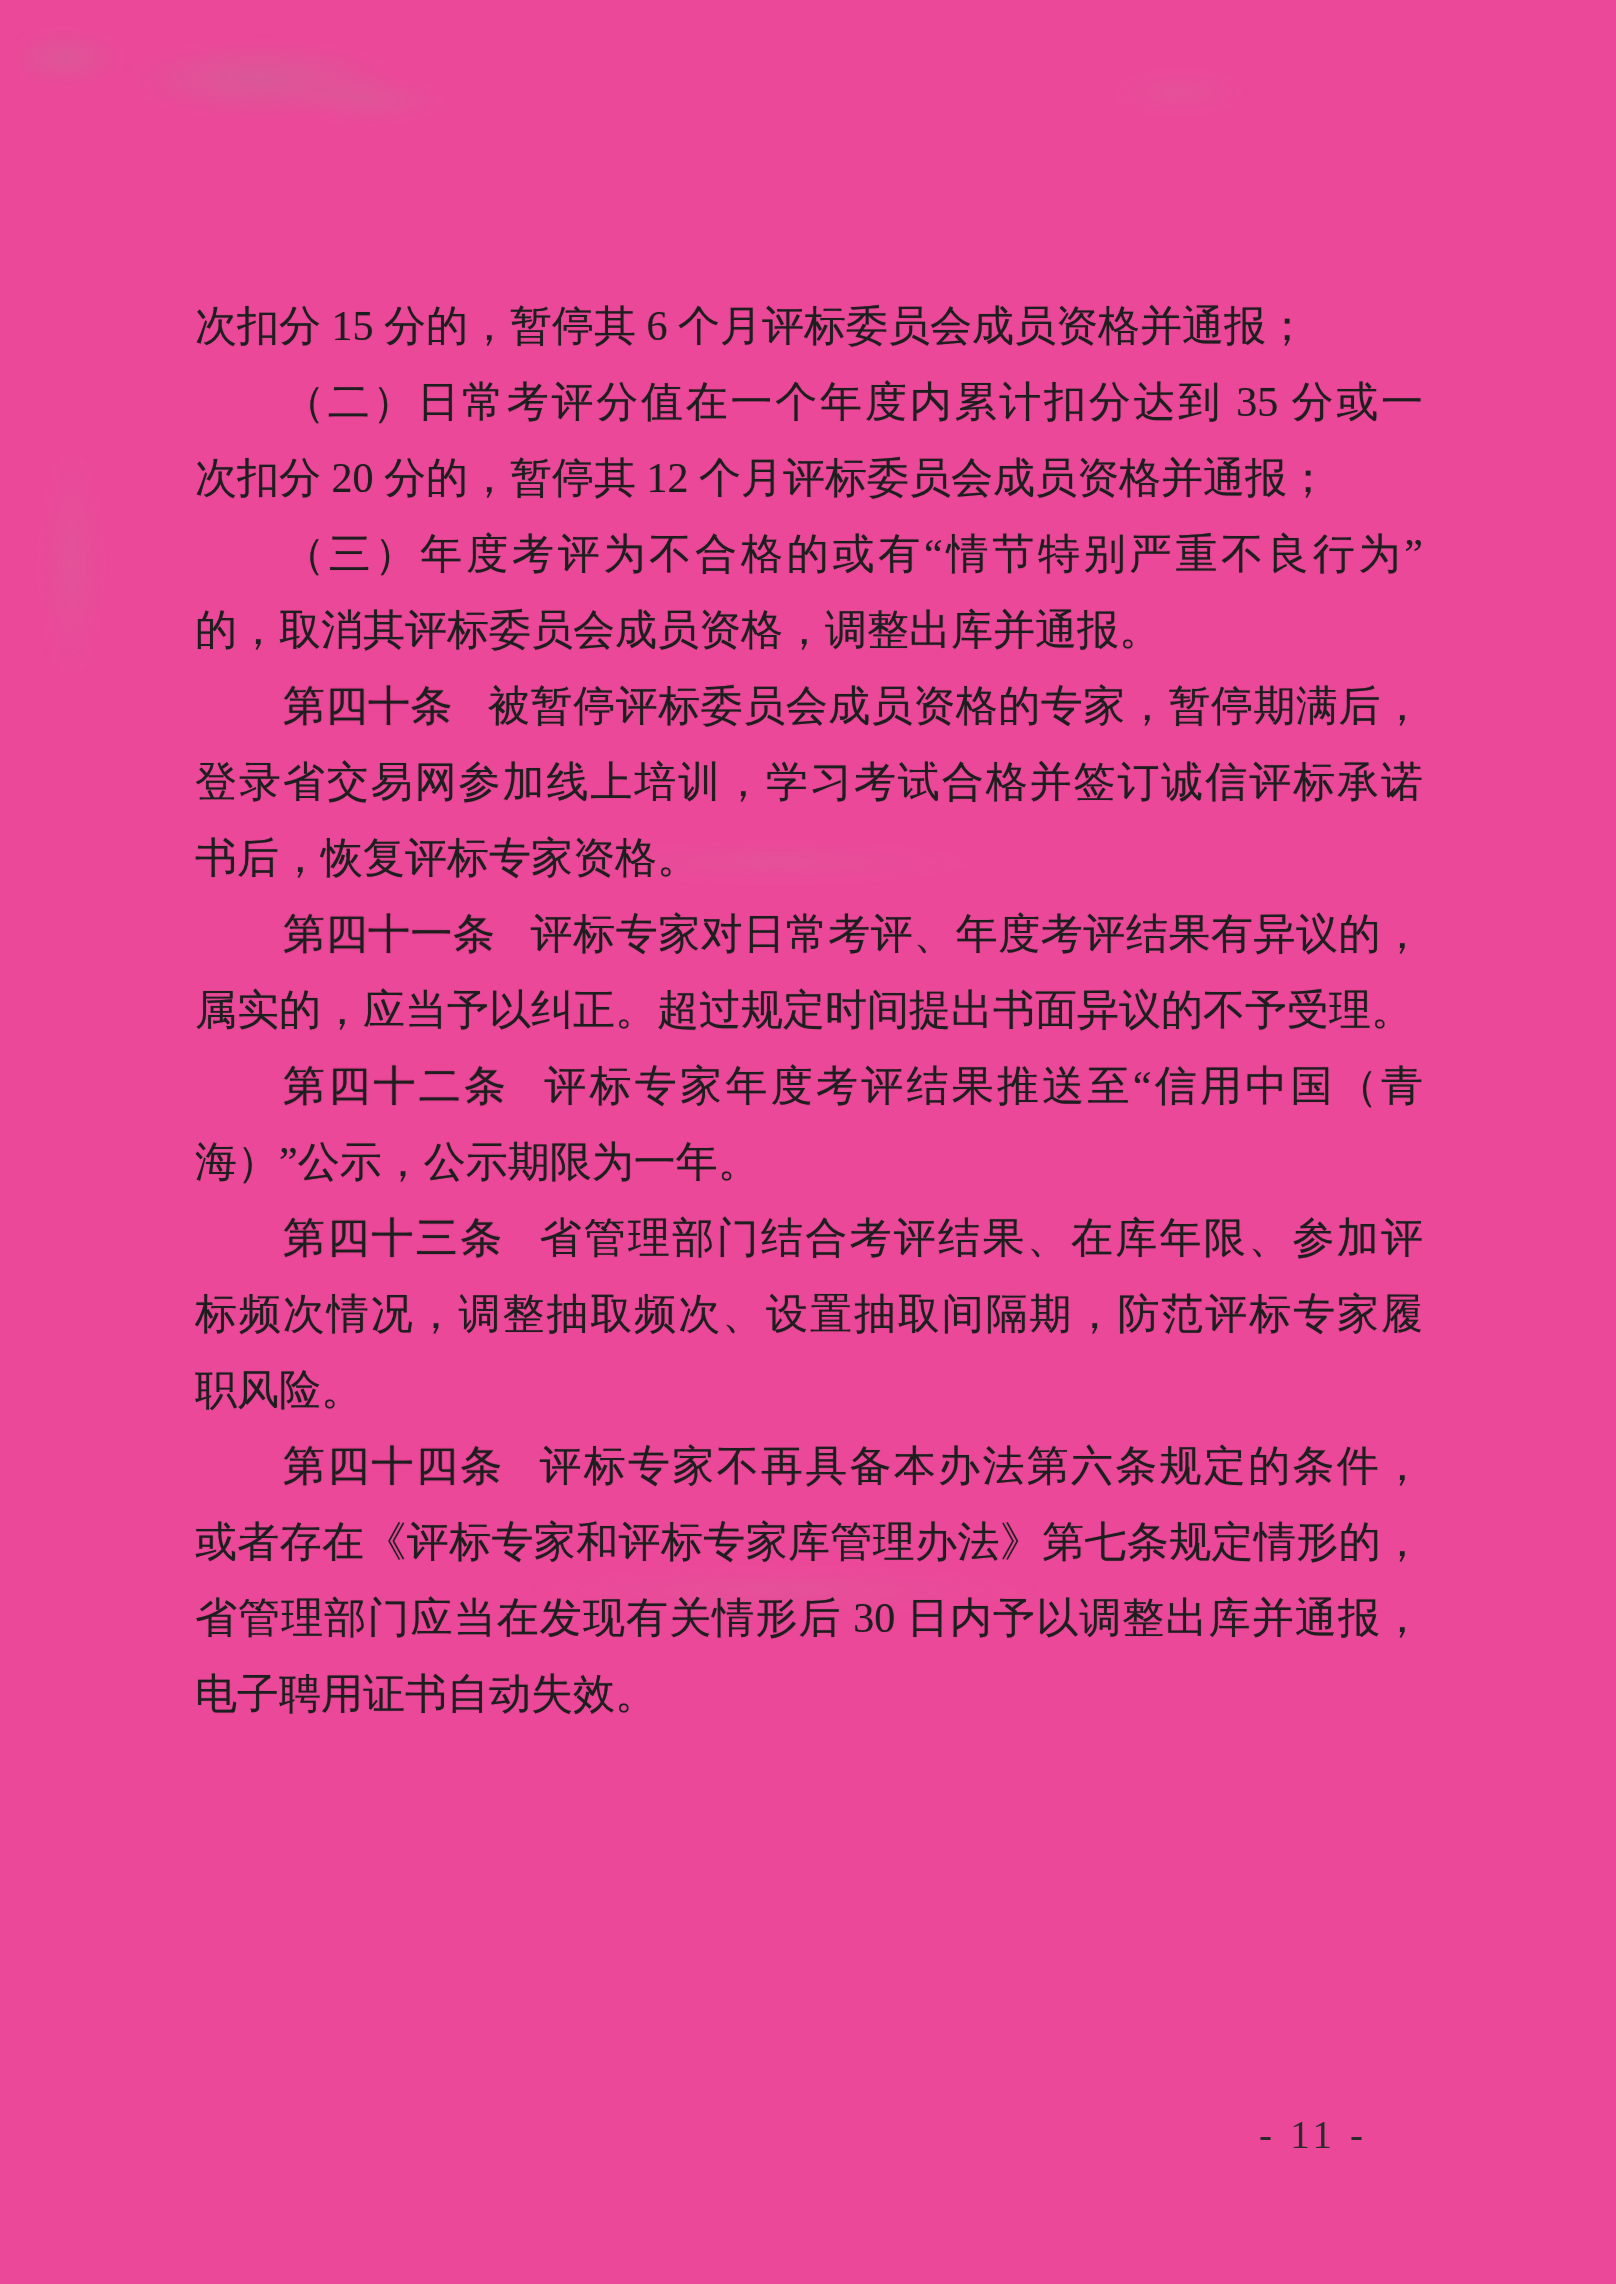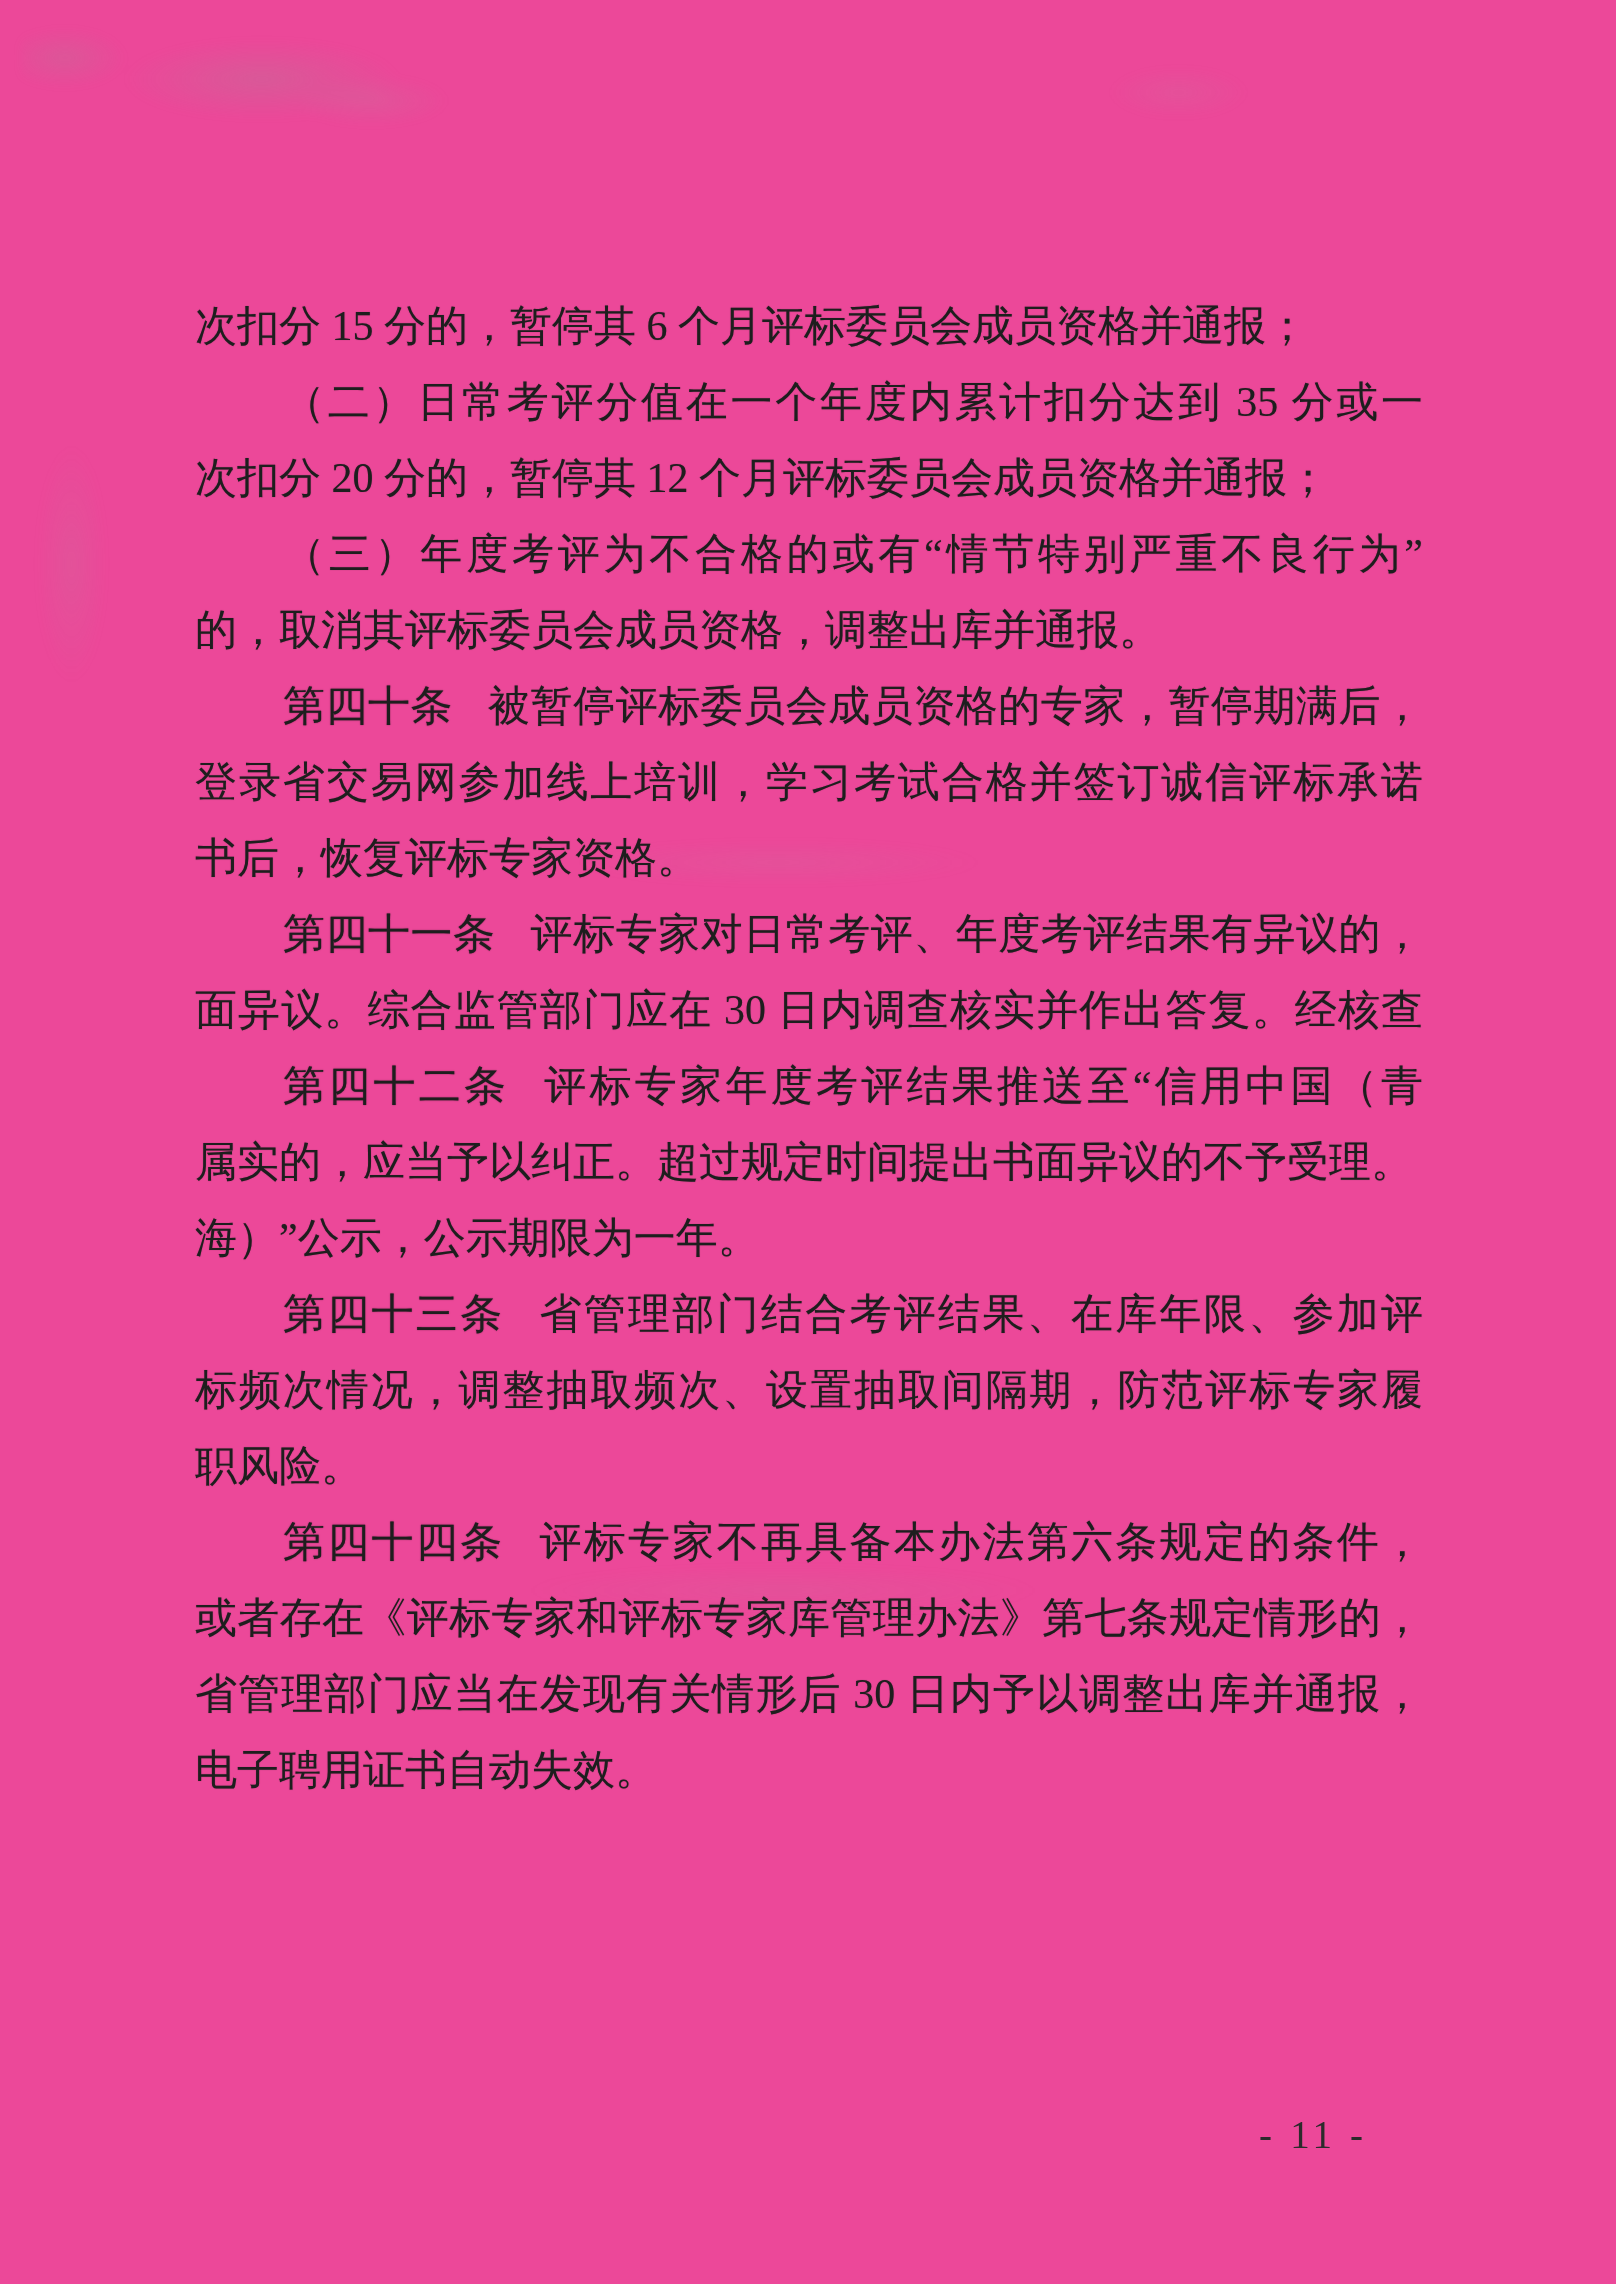--- a/index.html
+++ b/index.html
@@ -92,23 +92,22 @@
   <div class="doc">
       <div class="line">次扣分 15 分的，暂停其 6 个月评标委员会成员资格并通报；</div>
       <div class="line j ind">（二）日常考评分值在一个年度内累计扣分达到 35 分或一</div>
       <div class="line">次扣分 20 分的，暂停其 12 个月评标委员会成员资格并通报；</div>
       <div class="line j ind">（三）年度考评为不合格的或有“情节特别严重不良行为”</div>
       <div class="line">的，取消其评标委员会成员资格，调整出库并通报。</div>
       <div class="line j ind"><b class="art">第四十条</b>被暂停评标委员会成员资格的专家，暂停期满后，</div>
       <div class="line j">登录省交易网参加线上培训，学习考试合格并签订诚信评标承诺</div>
       <div class="line">书后，恢复评标专家资格。</div>
       <div class="line j ind"><b class="art">第四十一条</b>评标专家对日常考评、年度考评结果有异议的，</div>
-      <div class="line j">面异议。综合监管部门应在 30 日内调查核实并作出答复。经核查</div>
+      <div class="line">属实的，应当予以纠正。超过规定时间提出书面异议的不予受理。</div>
       <div class="line j ind"><b class="art">第四十二条</b>评标专家年度考评结果推送至“信用中国（青</div>
-      <div class="line">属实的，应当予以纠正。超过规定时间提出书面异议的不予受理。</div>
       <div class="line">海）”公示，公示期限为一年。</div>
       <div class="line j ind"><b class="art">第四十三条</b>省管理部门结合考评结果、在库年限、参加评</div>
       <div class="line j">标频次情况，调整抽取频次、设置抽取间隔期，防范评标专家履</div>
       <div class="line">职风险。</div>
       <div class="line j ind"><b class="art">第四十四条</b>评标专家不再具备本办法第六条规定的条件，</div>
       <div class="line j">或者存在《评标专家和评标专家库管理办法》第七条规定情形的，</div>
       <div class="line j">省管理部门应当在发现有关情形后 30 日内予以调整出库并通报，</div>
       <div class="line">电子聘用证书自动失效。</div>
     </div>
 

